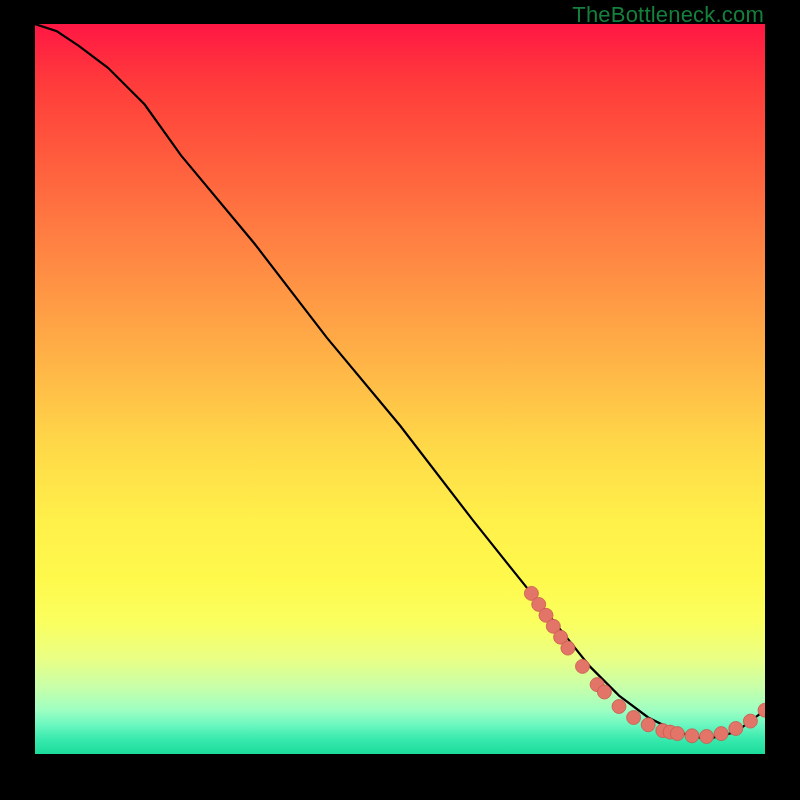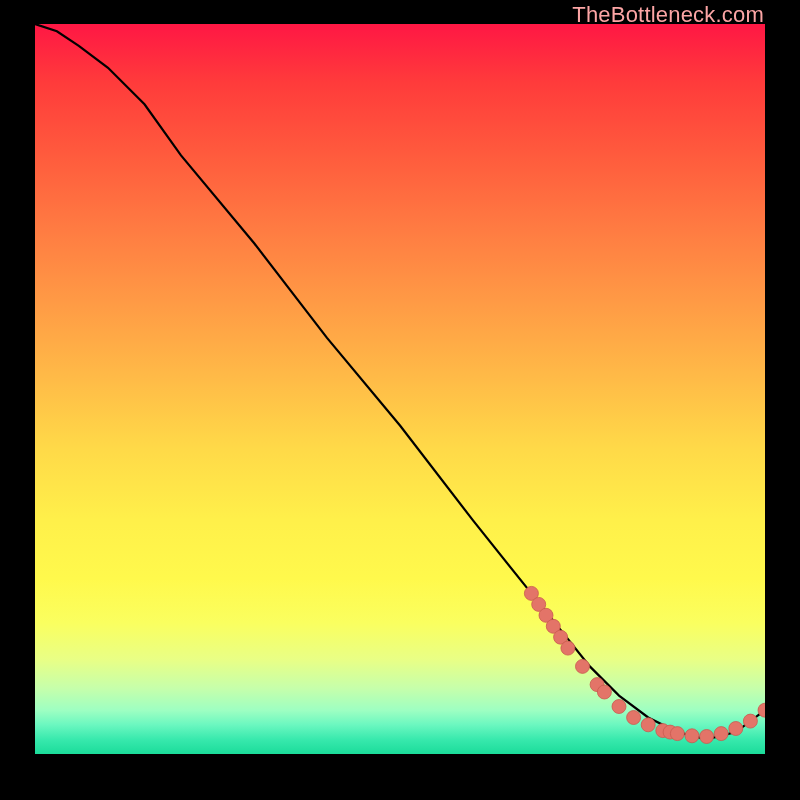--- a/index.html
+++ b/index.html
@@ -33,21 +33,21 @@
       #9effc2 94%,
       #6bf7c0 96%,
       #38e9ad 98%,
       #1bdc9a 100%
     );
   }
   .attribution {
     position: absolute;
     right: 36px;
     top: 2px;
-    color: #fca5a5;
+    color: #15803d;
     font-size: 22px;
     font-weight: 500;
     letter-spacing: 0.2px;
   }
   svg.curve {
     position: absolute;
     left: 0;
     top: 0;
     width: 730px;
     height: 730px;

